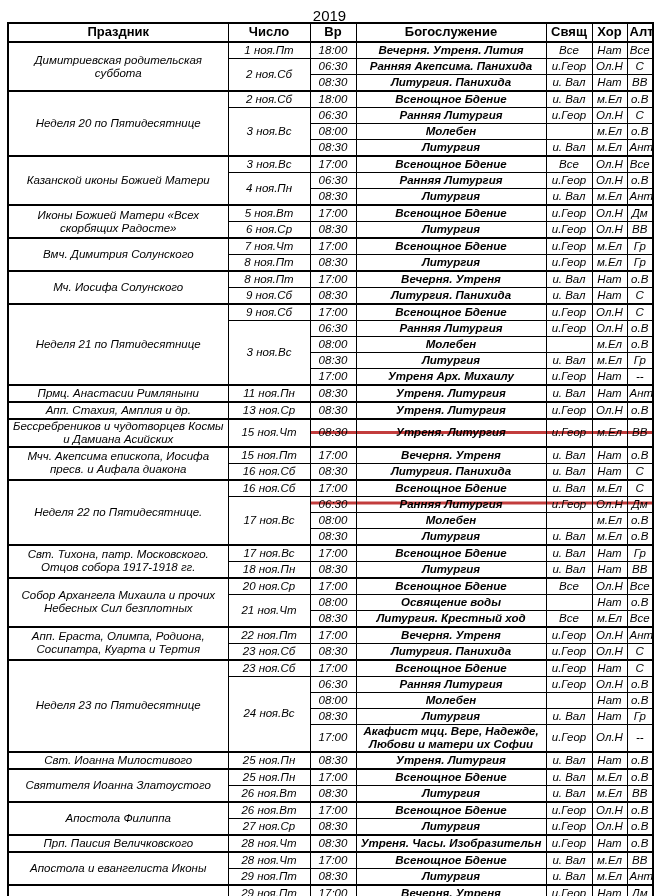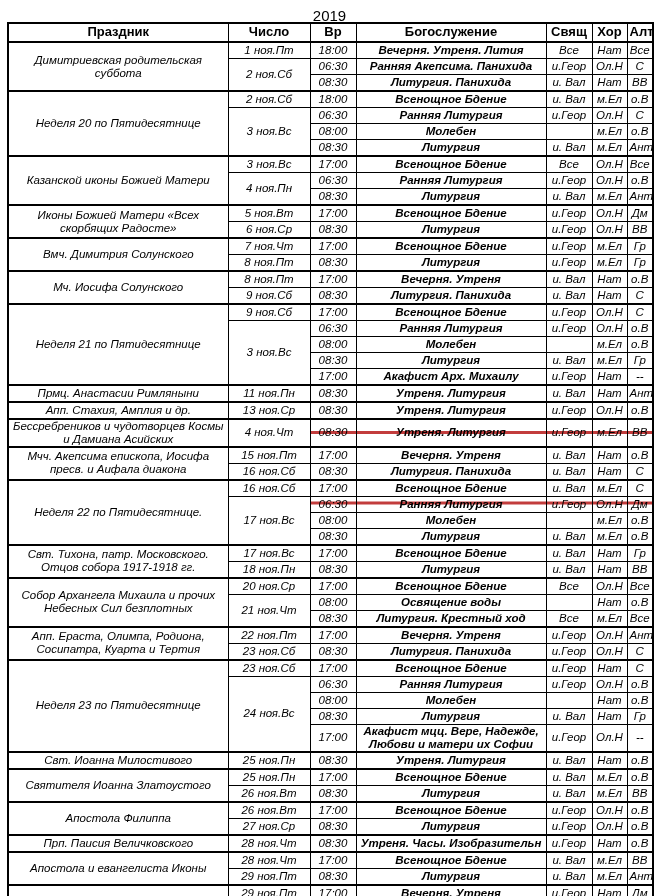--- a/index.html
+++ b/index.html
@@ -231,21 +231,21 @@
       </tr>
       <tr>
         <td>08:30</td>
         <td class="svc">Литургия</td>
         <td>и. Вал</td>
         <td>м.Ел</td>
         <td>Гр</td>
       </tr>
       <tr>
         <td>17:00</td>
-        <td class="svc">Акафист Арх. Михаилу</td>
+        <td class="svc">Утреня Арх. Михаилу</td>
         <td>и.Геор</td>
         <td>Нат</td>
         <td>--</td>
       </tr>
       <tr>
         <td rowspan="1" class="feast top">Прмц. Анастасии Римляныни</td>
         <td rowspan="1" class="top">11 ноя.Пн</td>
         <td class="top">08:30</td>
         <td class="top svc">Утреня. Литургия</td>
         <td class="top">и. Вал</td>
@@ -256,21 +256,21 @@
         <td rowspan="1" class="feast top">Апп. Стахия, Амплия и др.</td>
         <td rowspan="1" class="top">13 ноя.Ср</td>
         <td class="top">08:30</td>
         <td class="top svc">Утреня. Литургия</td>
         <td class="top">и.Геор</td>
         <td class="top">Ол.Н</td>
         <td class="top">о.В</td>
       </tr>
       <tr>
         <td rowspan="1" class="feast top">Бессребреников и чудотворцев Космы и Дамиана Асийских</td>
-        <td rowspan="1" class="top">4 ноя.Чт</td>
+        <td rowspan="1" class="top">15 ноя.Чт</td>
         <td class="top struck">08:30</td>
         <td class="top svc struck">Утреня. Литургия</td>
         <td class="top struck">и.Геор</td>
         <td class="top struck">м.Ел</td>
         <td class="top struck">ВВ</td>
       </tr>
       <tr>
         <td rowspan="2" class="feast top">Мчч. Акепсима епископа, Иосифа пресв. и Аифала диакона</td>
         <td rowspan="1" class="top">15 ноя.Пт</td>
         <td class="top">17:00</td>

